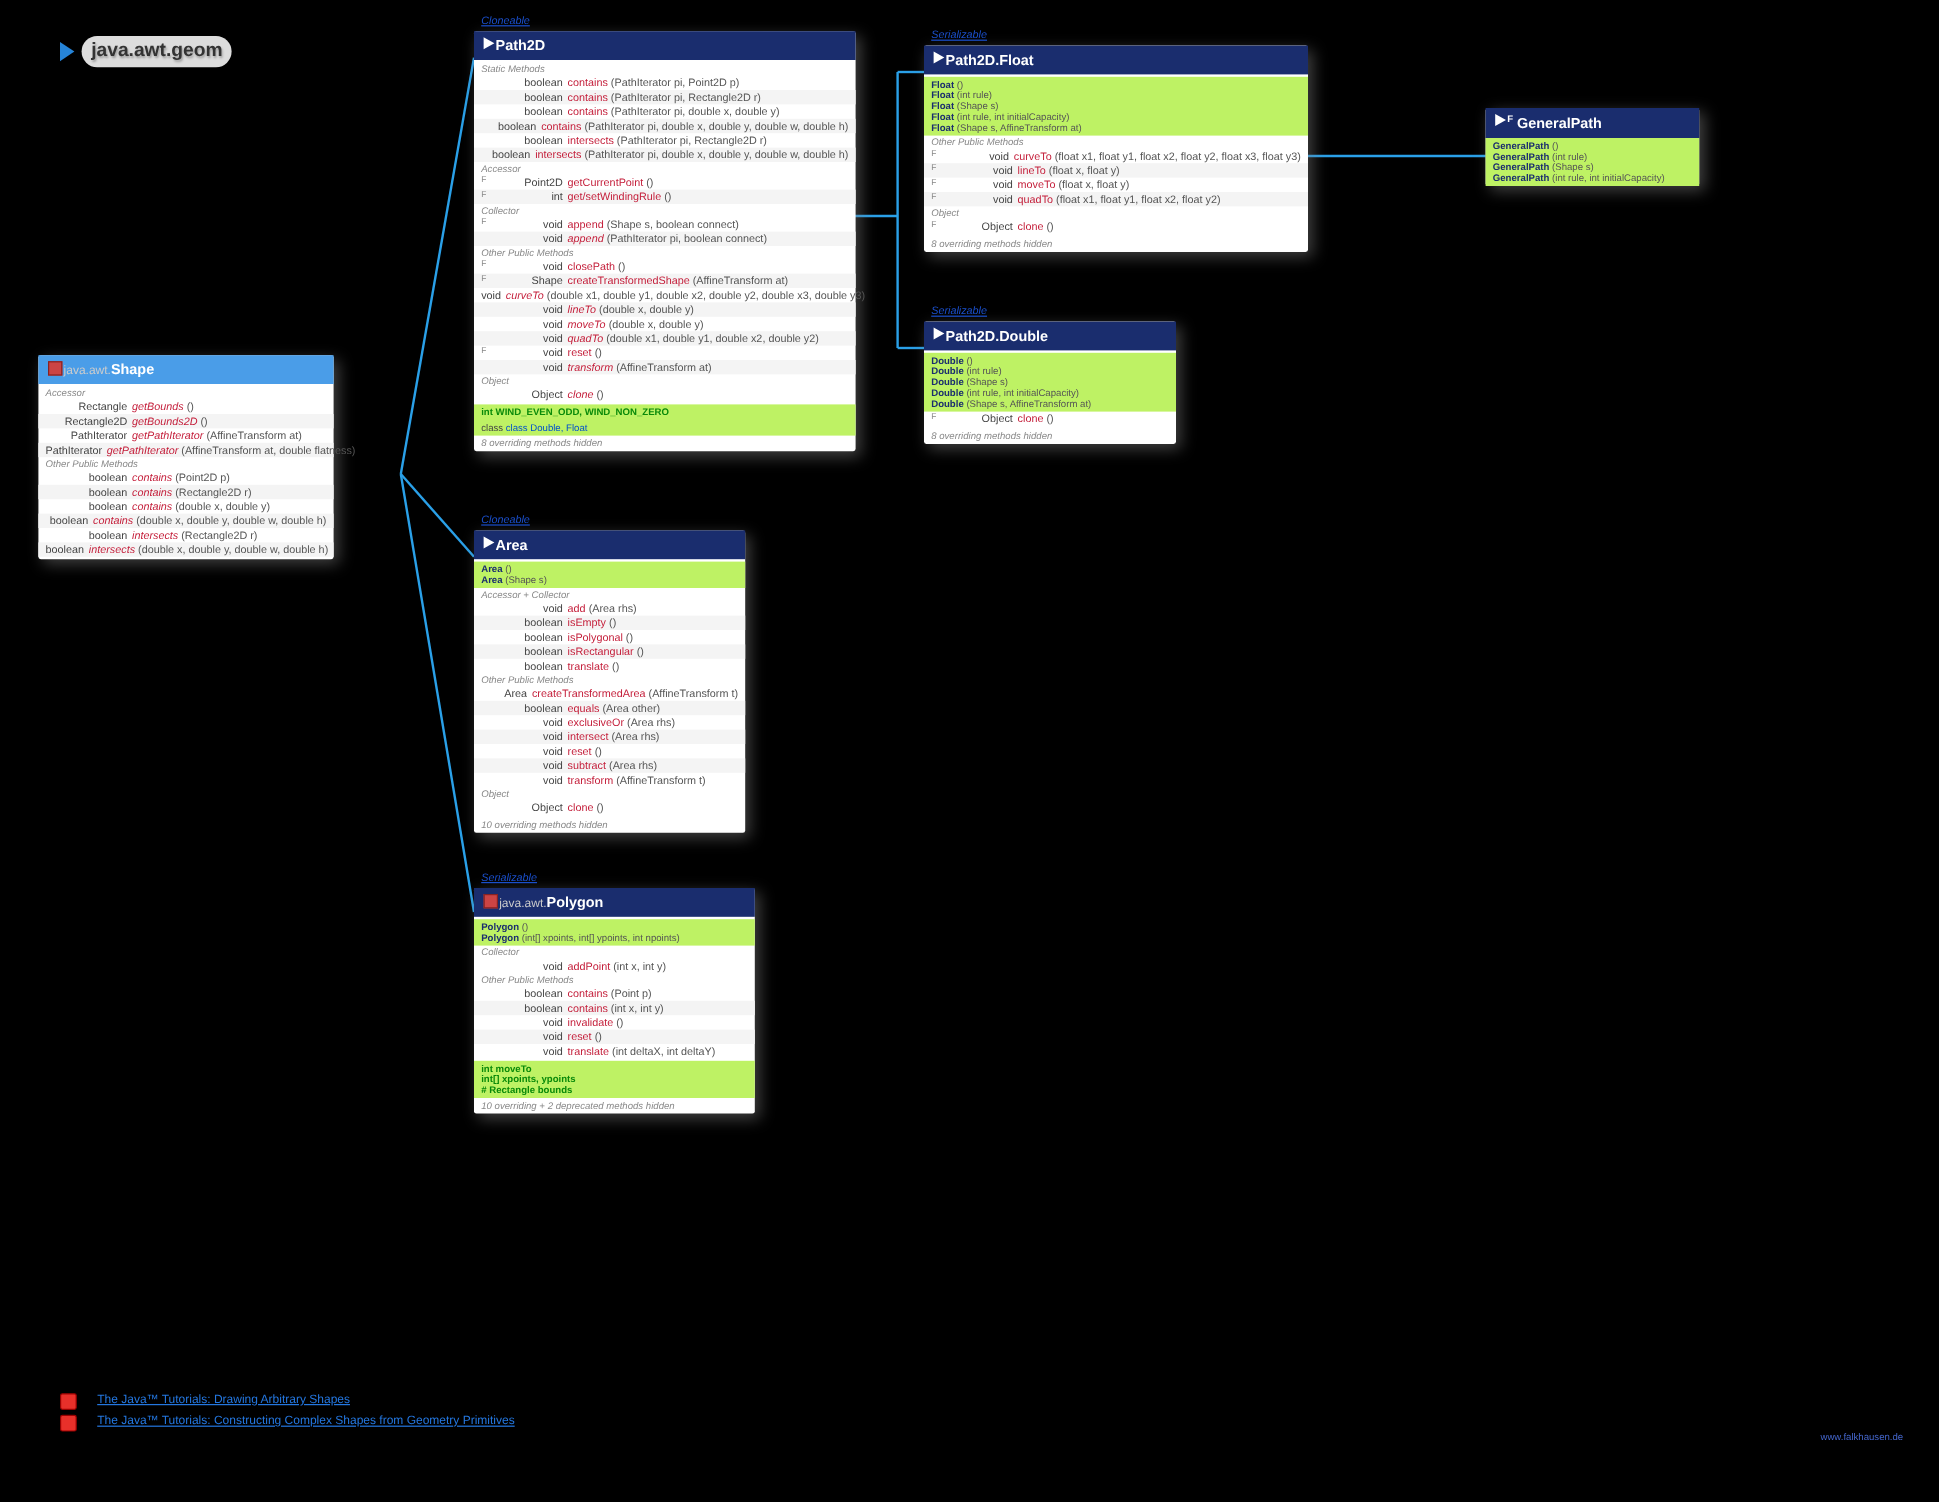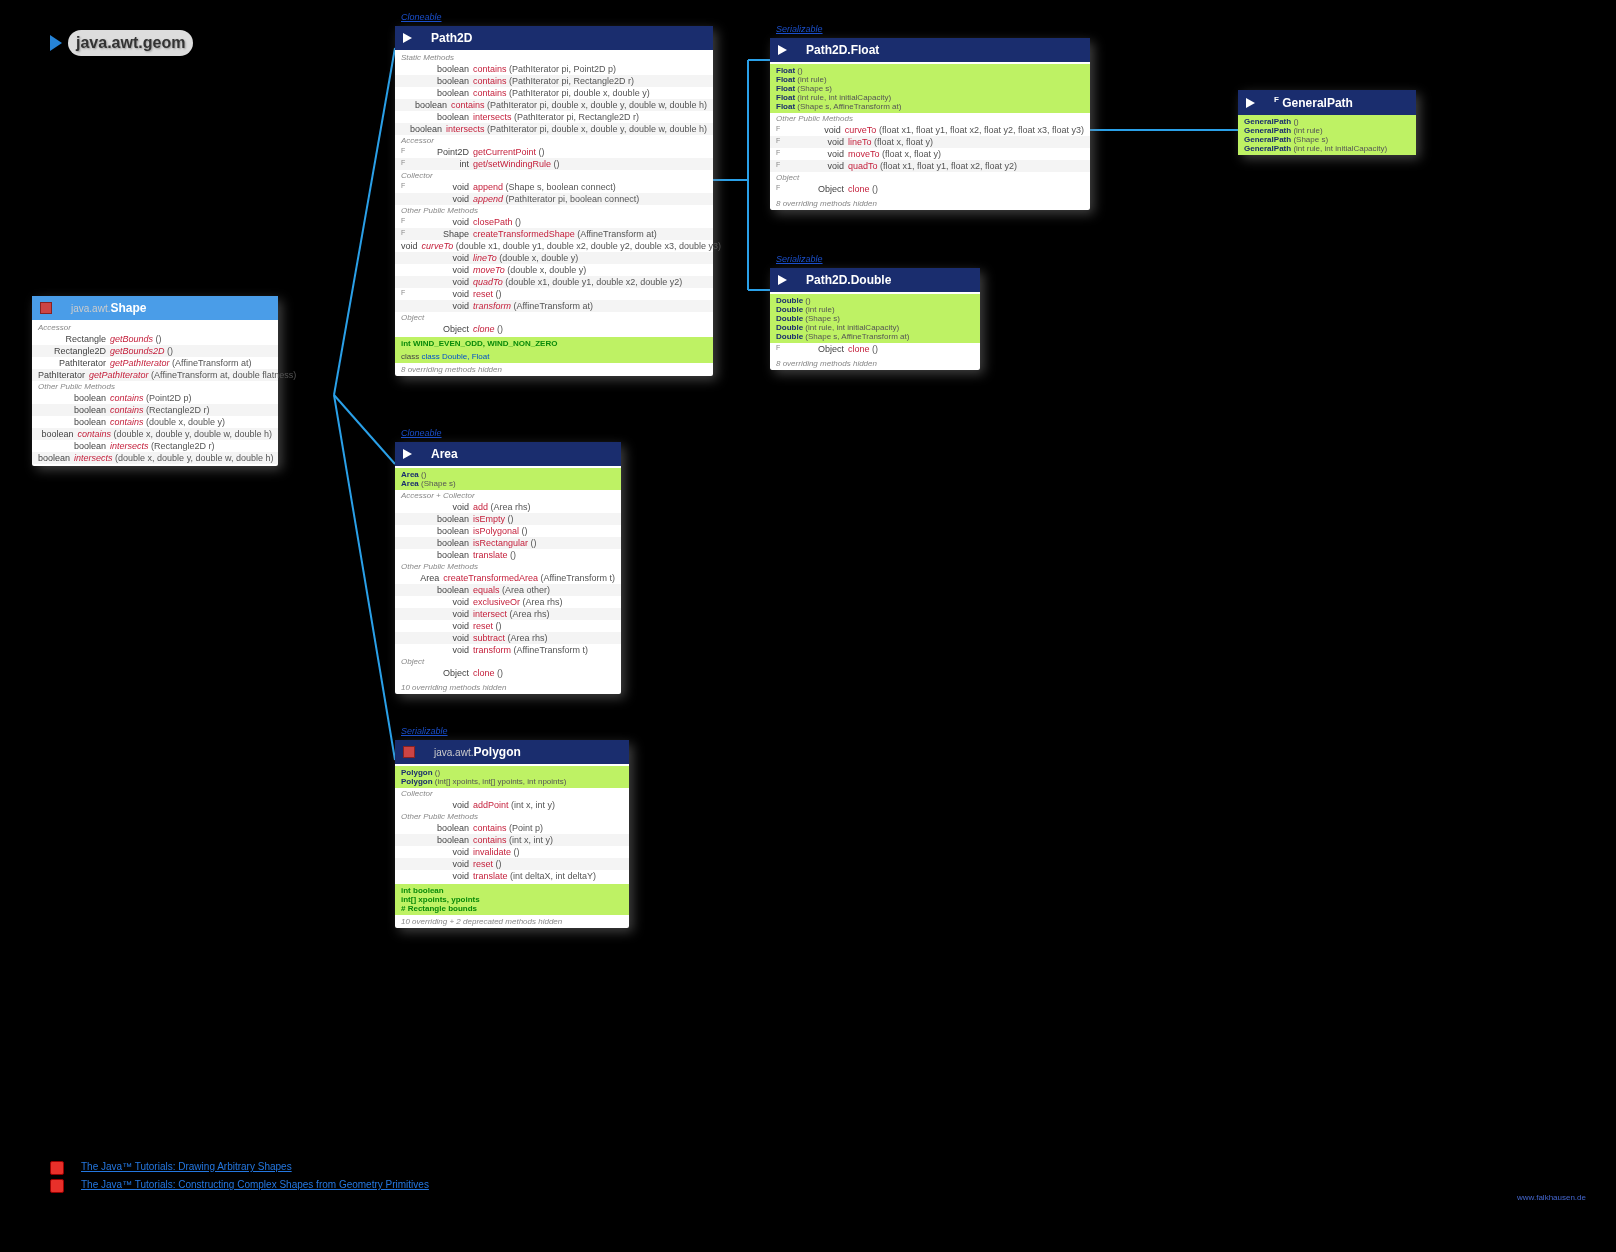--- a/index.html
+++ b/index.html
@@ -1,21 +1,21 @@
 <!DOCTYPE html>
 <html><head>
 <meta charset="utf-8">
 <style>
 body{margin:0;background:#000;font-family:Arial,sans-serif;font-size:9px;width:1616px;height:1252px;position:relative;overflow:hidden}
 .title{position:absolute;top:30px;left:50px;display:flex;align-items:center;gap:6px}
 .title-arrow{width:0;height:0;border-left:12px solid #2684d8;border-top:8px solid transparent;border-bottom:8px solid transparent}
 .title-text{font-size:16px;font-weight:bold;color:#333;text-shadow:1px 1px 2px rgba(0,0,0,.3);background:#ddd;padding:4px 8px;border-radius:13px}
 .box{position:absolute;background:#fff;box-shadow:4px 4px 12px rgba(128,128,128,.5);border-radius:2px}
 .box-tag{position:absolute;top:-14px;left:6px;font-style:italic;font-size:9px;color:#1a4fcc;text-decoration:underline}
-.box-hdr{padding:5px 8px;font-weight:bold;font-size:12px;color:#fff;display:flex;align-items:center;gap:19px}
+.box-hdr{padding:5px 8px;font-weight:bold;font-size:12px;color:#fff;display:flex;align-items:flex-start;gap:1px}
 .hdr-blue{background:#1a2d6e}
 .hdr-light{background:#4a9de8}
 .hdr-pkg{color:#ccc;font-weight:normal;font-size:10px}
 .hdr-icon{width:10px;height:10px;display:inline-block}
 .tri{width:0;height:0;border-left:9px solid #fff;border-top:5px solid transparent;border-bottom:5px solid transparent}
 .sq{width:10px;height:10px;background:#c44;border:1px solid #822}
 .box-body{padding:2px 0}
 .sect{color:#888;font-style:italic;padding:1px 6px;font-size:8px}
 .row{display:flex;padding:1px 6px;white-space:nowrap}
 .row:nth-child(even){background:#f4f4f4}
@@ -374,21 +374,21 @@
           <span><span class="mname">reset</span> <span class="prm">()</span></span>
         </div>
         <div class="row">
           <span class="mod"></span>
           <span class="ret">void</span>
           <span><span class="mname">translate</span> <span class="prm">(int deltaX, int deltaY)</span></span>
         </div>
       </div>
 </div>
 <div class="ftr" id="poly-flds">
-      <div class="fld">int boolean</div>
+      <div class="fld">int moveTo</div>
       <div class="fld">int[] xpoints, ypoints</div>
       <div class="fld"># Rectangle bounds</div>
     </div>
 <div class="ftr-i">10 overriding + 2 deprecated methods hidden</div>
 </div>
 
 <div class="box" style="left:770px;top:38px;width:320px">
 <div class="box-tag">Serializable</div>
 <div class="box-hdr hdr-blue">
 <span class="hdr-icon tri"></span>

